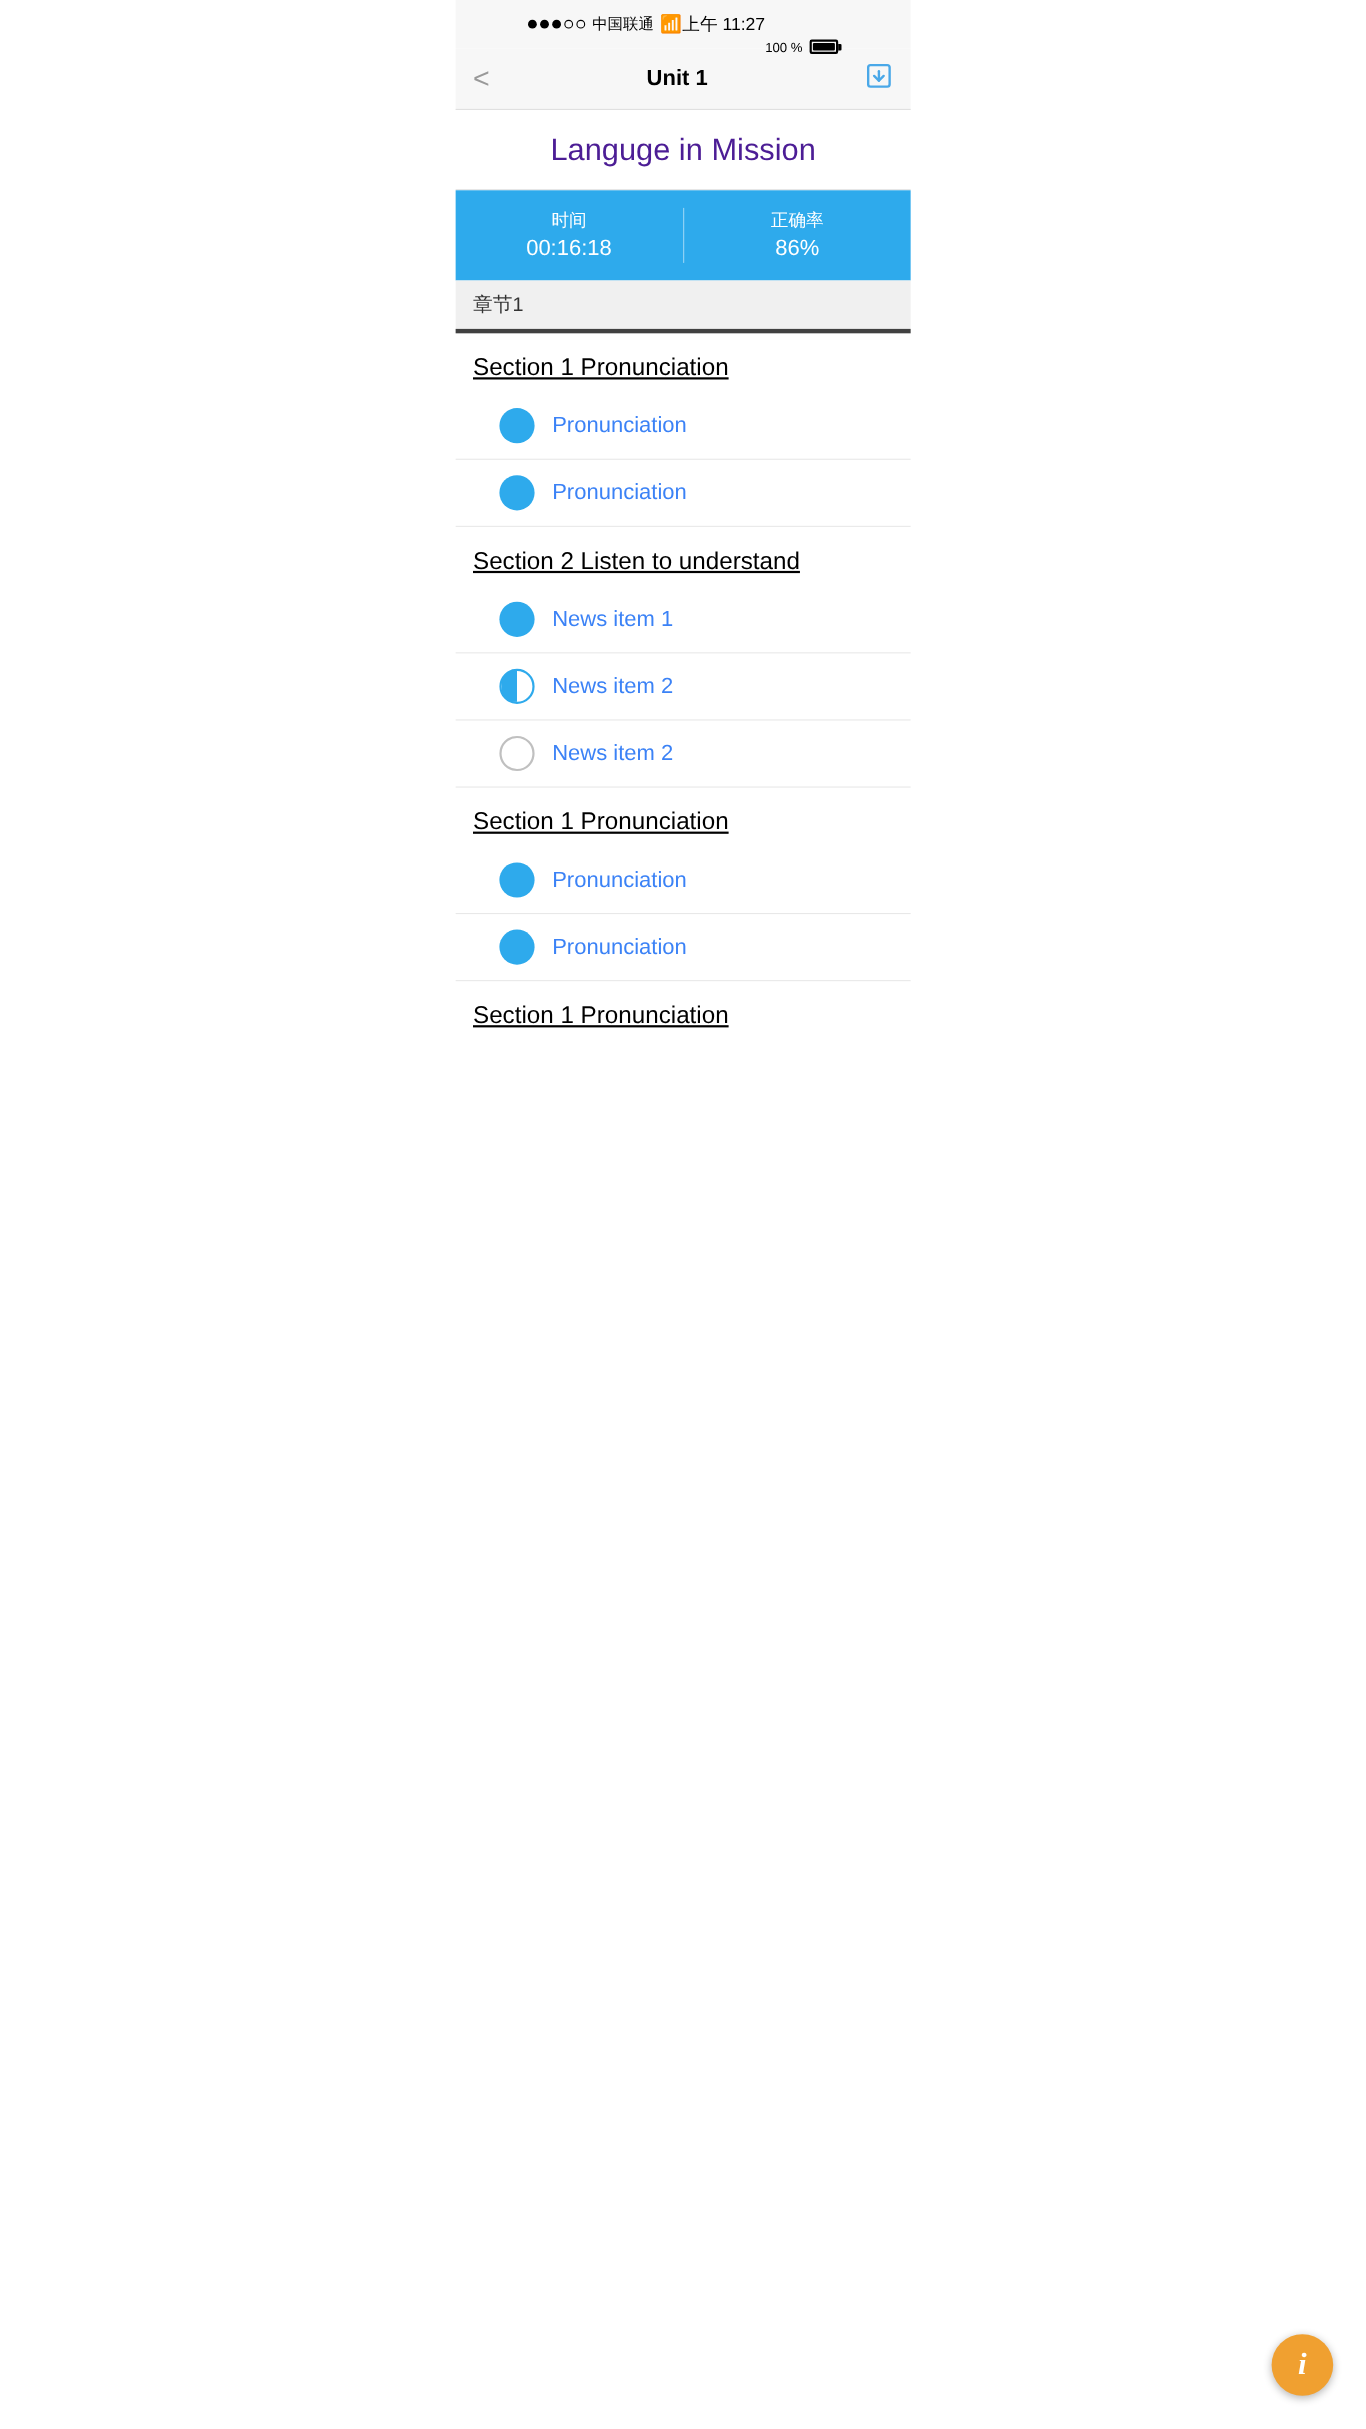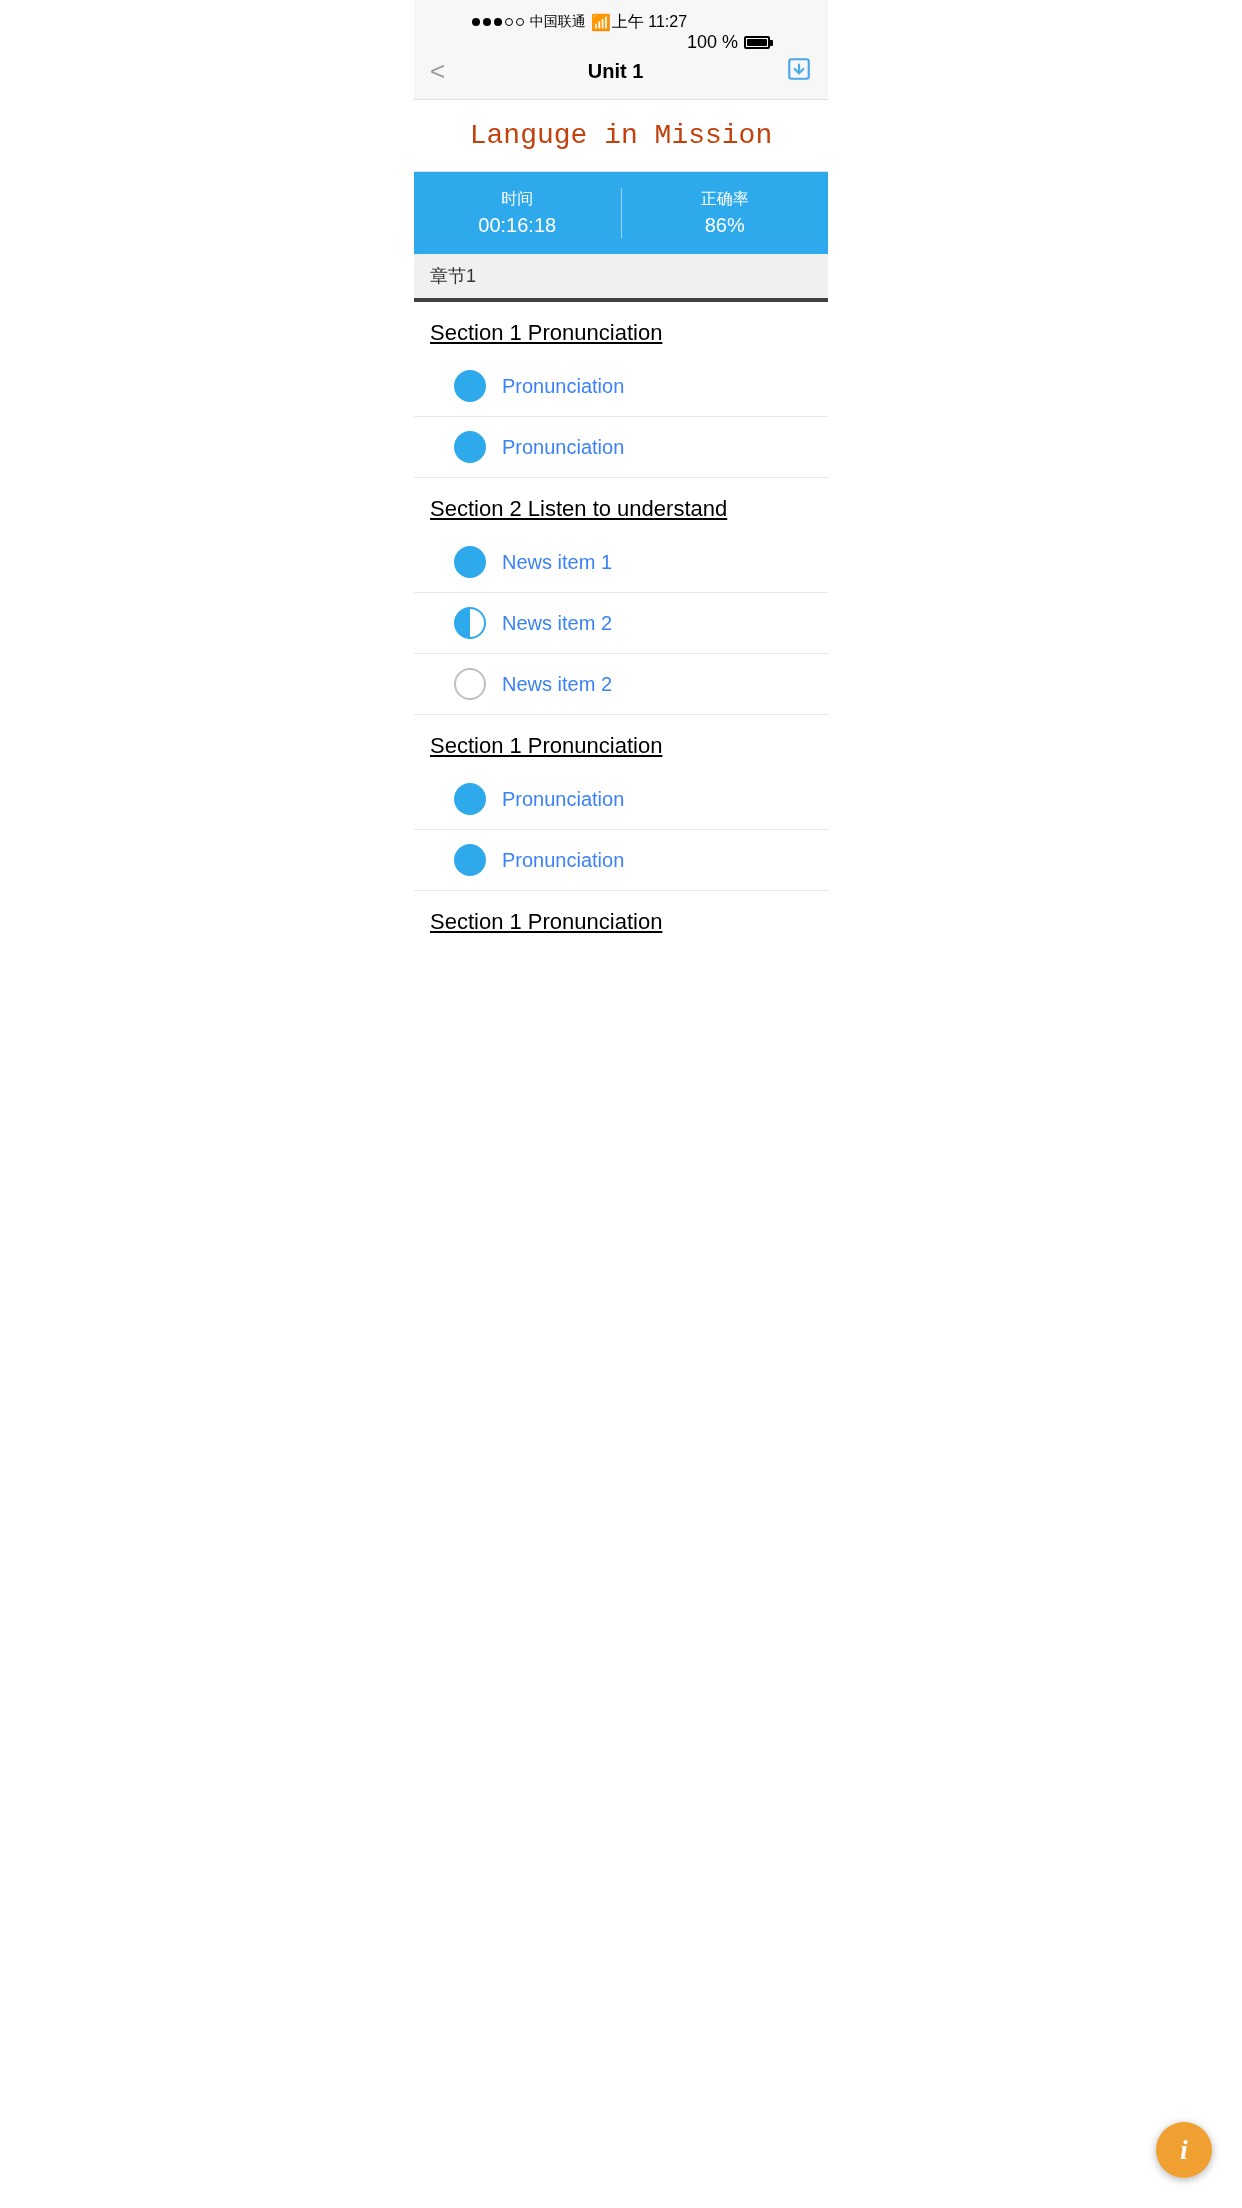--- a/index.html
+++ b/index.html
@@ -65,21 +65,21 @@
     .status-center {
       font-size: 16px;
       font-weight: 400;
       color: #000;
     }
 
     .status-right {
       display: flex;
       align-items: center;
       gap: 6px;
-      font-size: 18px;
+      font-size: 12px;
       margin-top: 41px;
     }
 
     .battery-container {
       display: flex;
       align-items: center;
       gap: 3px;
     }
 
     .battery-icon {
@@ -148,22 +148,21 @@
     .page-title-section {
       background: #ffffff;
       padding: 20px 16px 20px;
       text-align: center;
       border-bottom: 1px solid #e0e0e0;
     }
 
     .page-title {
       font-size: 28px;
       font-weight: 400;
-      color: #c2410c;
-      font-family: Liberation Mono, monospace;
+      color: #4c1d95;
     }
 
     
     .stats-banner {
       background: #2eaaec;
       padding: 16px 0;
       display: flex;
       align-items: center;
       justify-content: center;
     }

